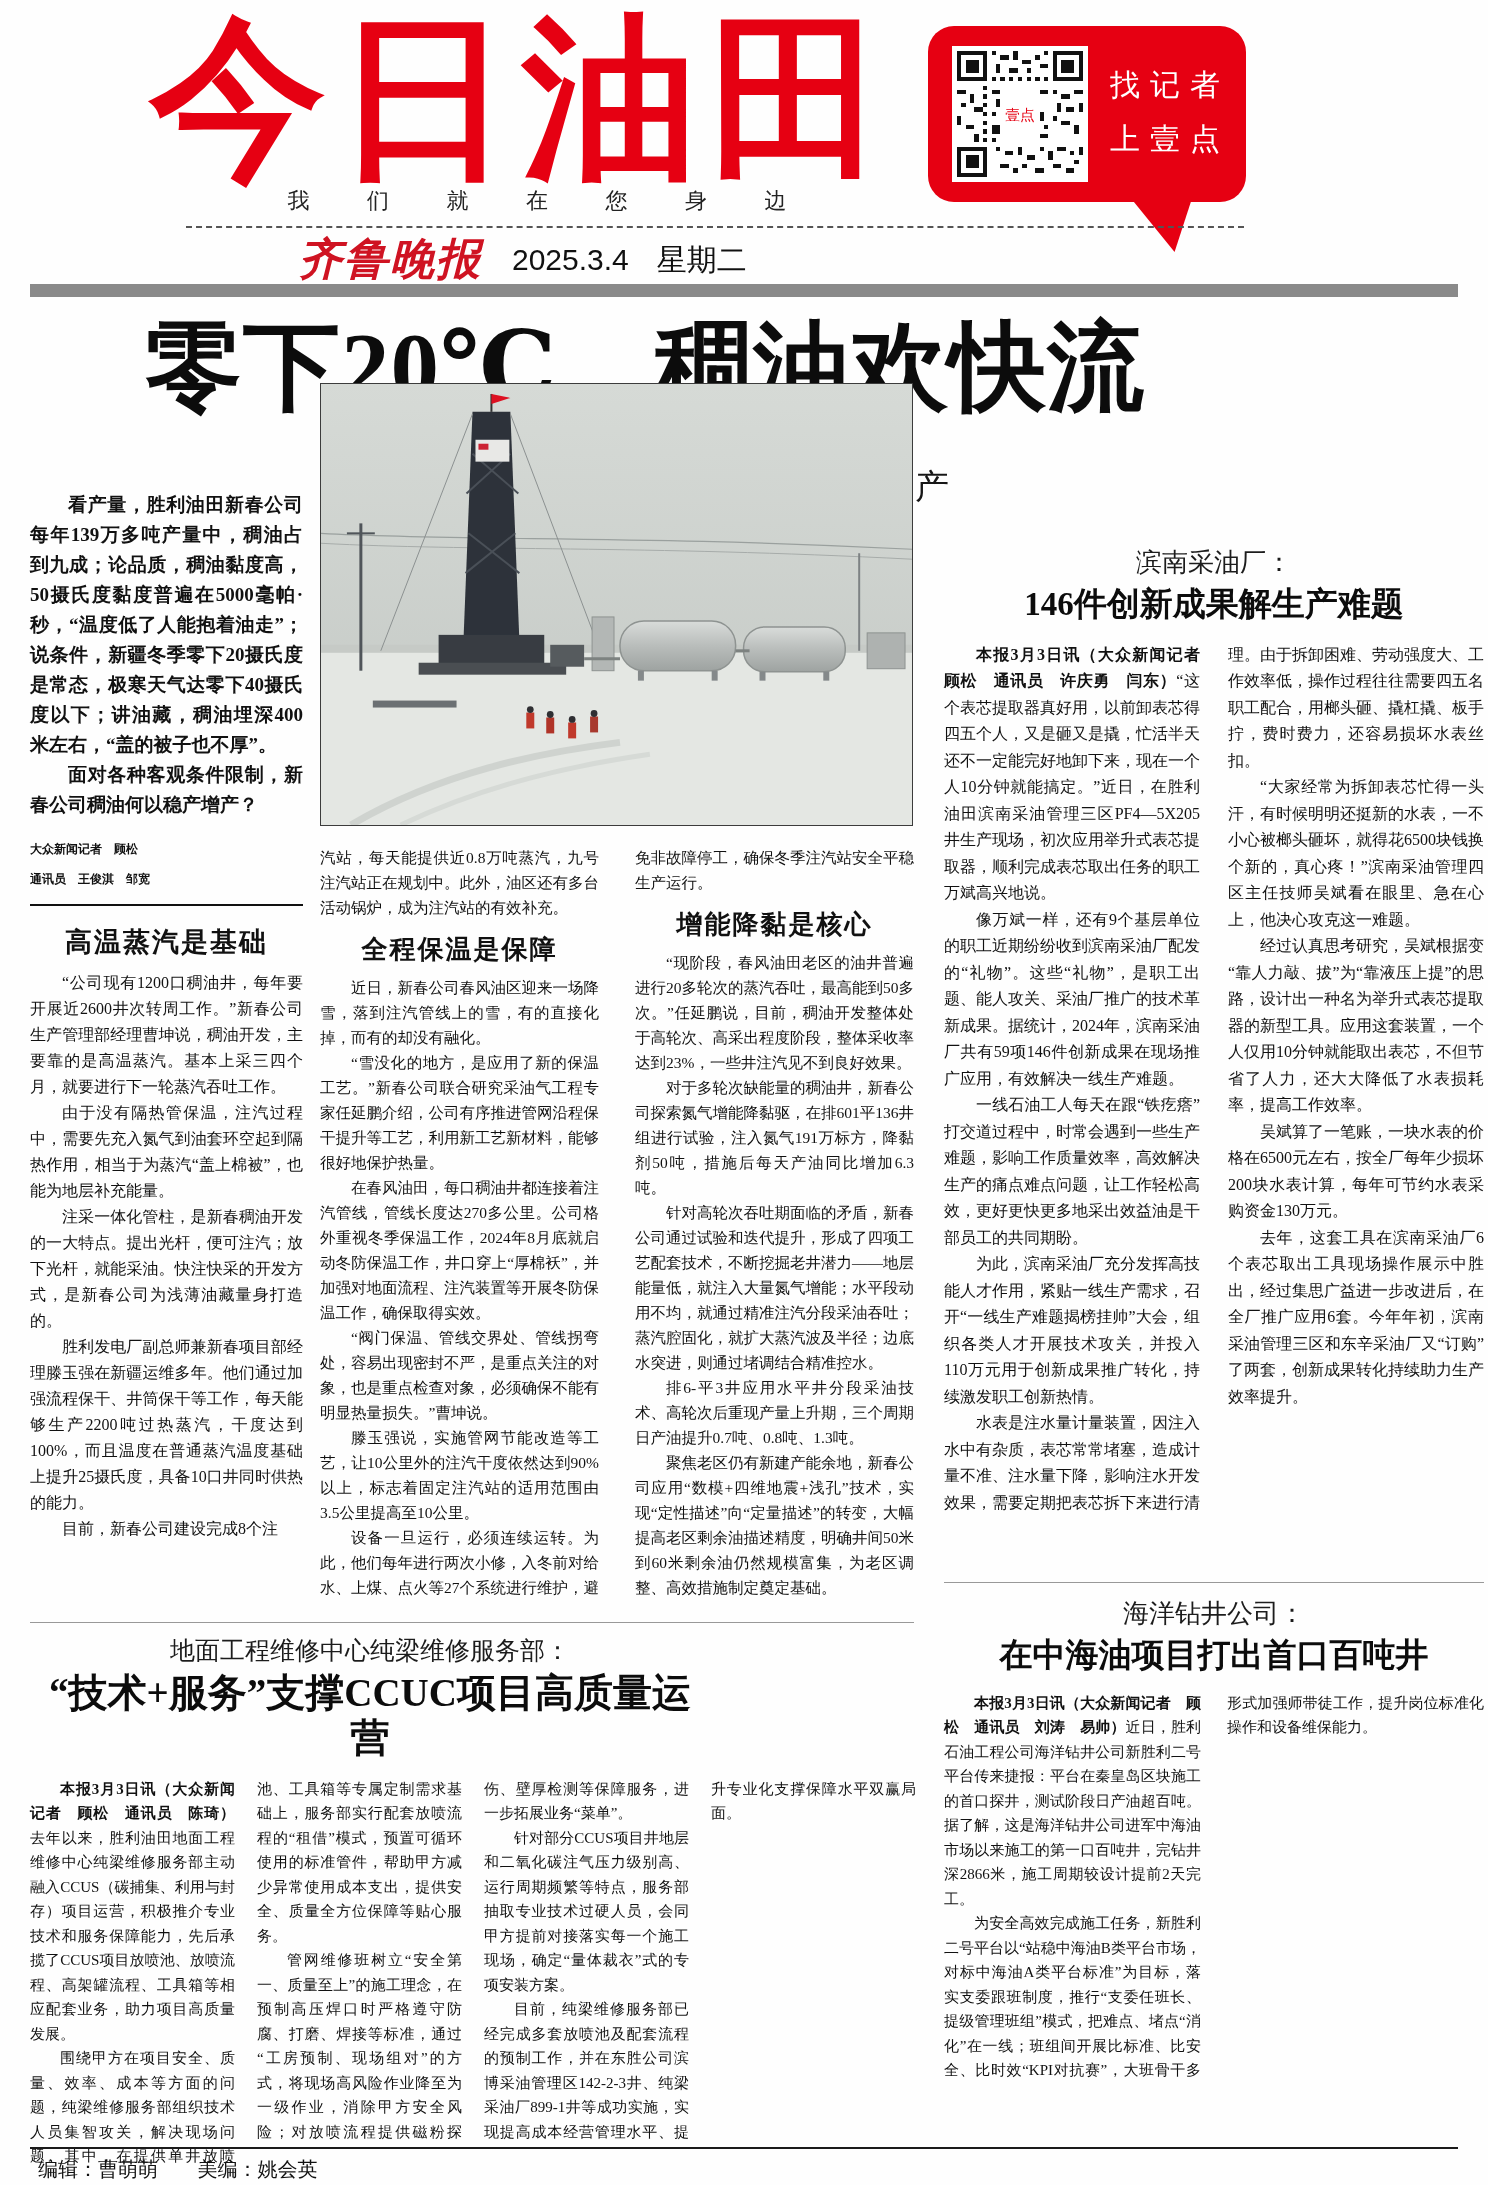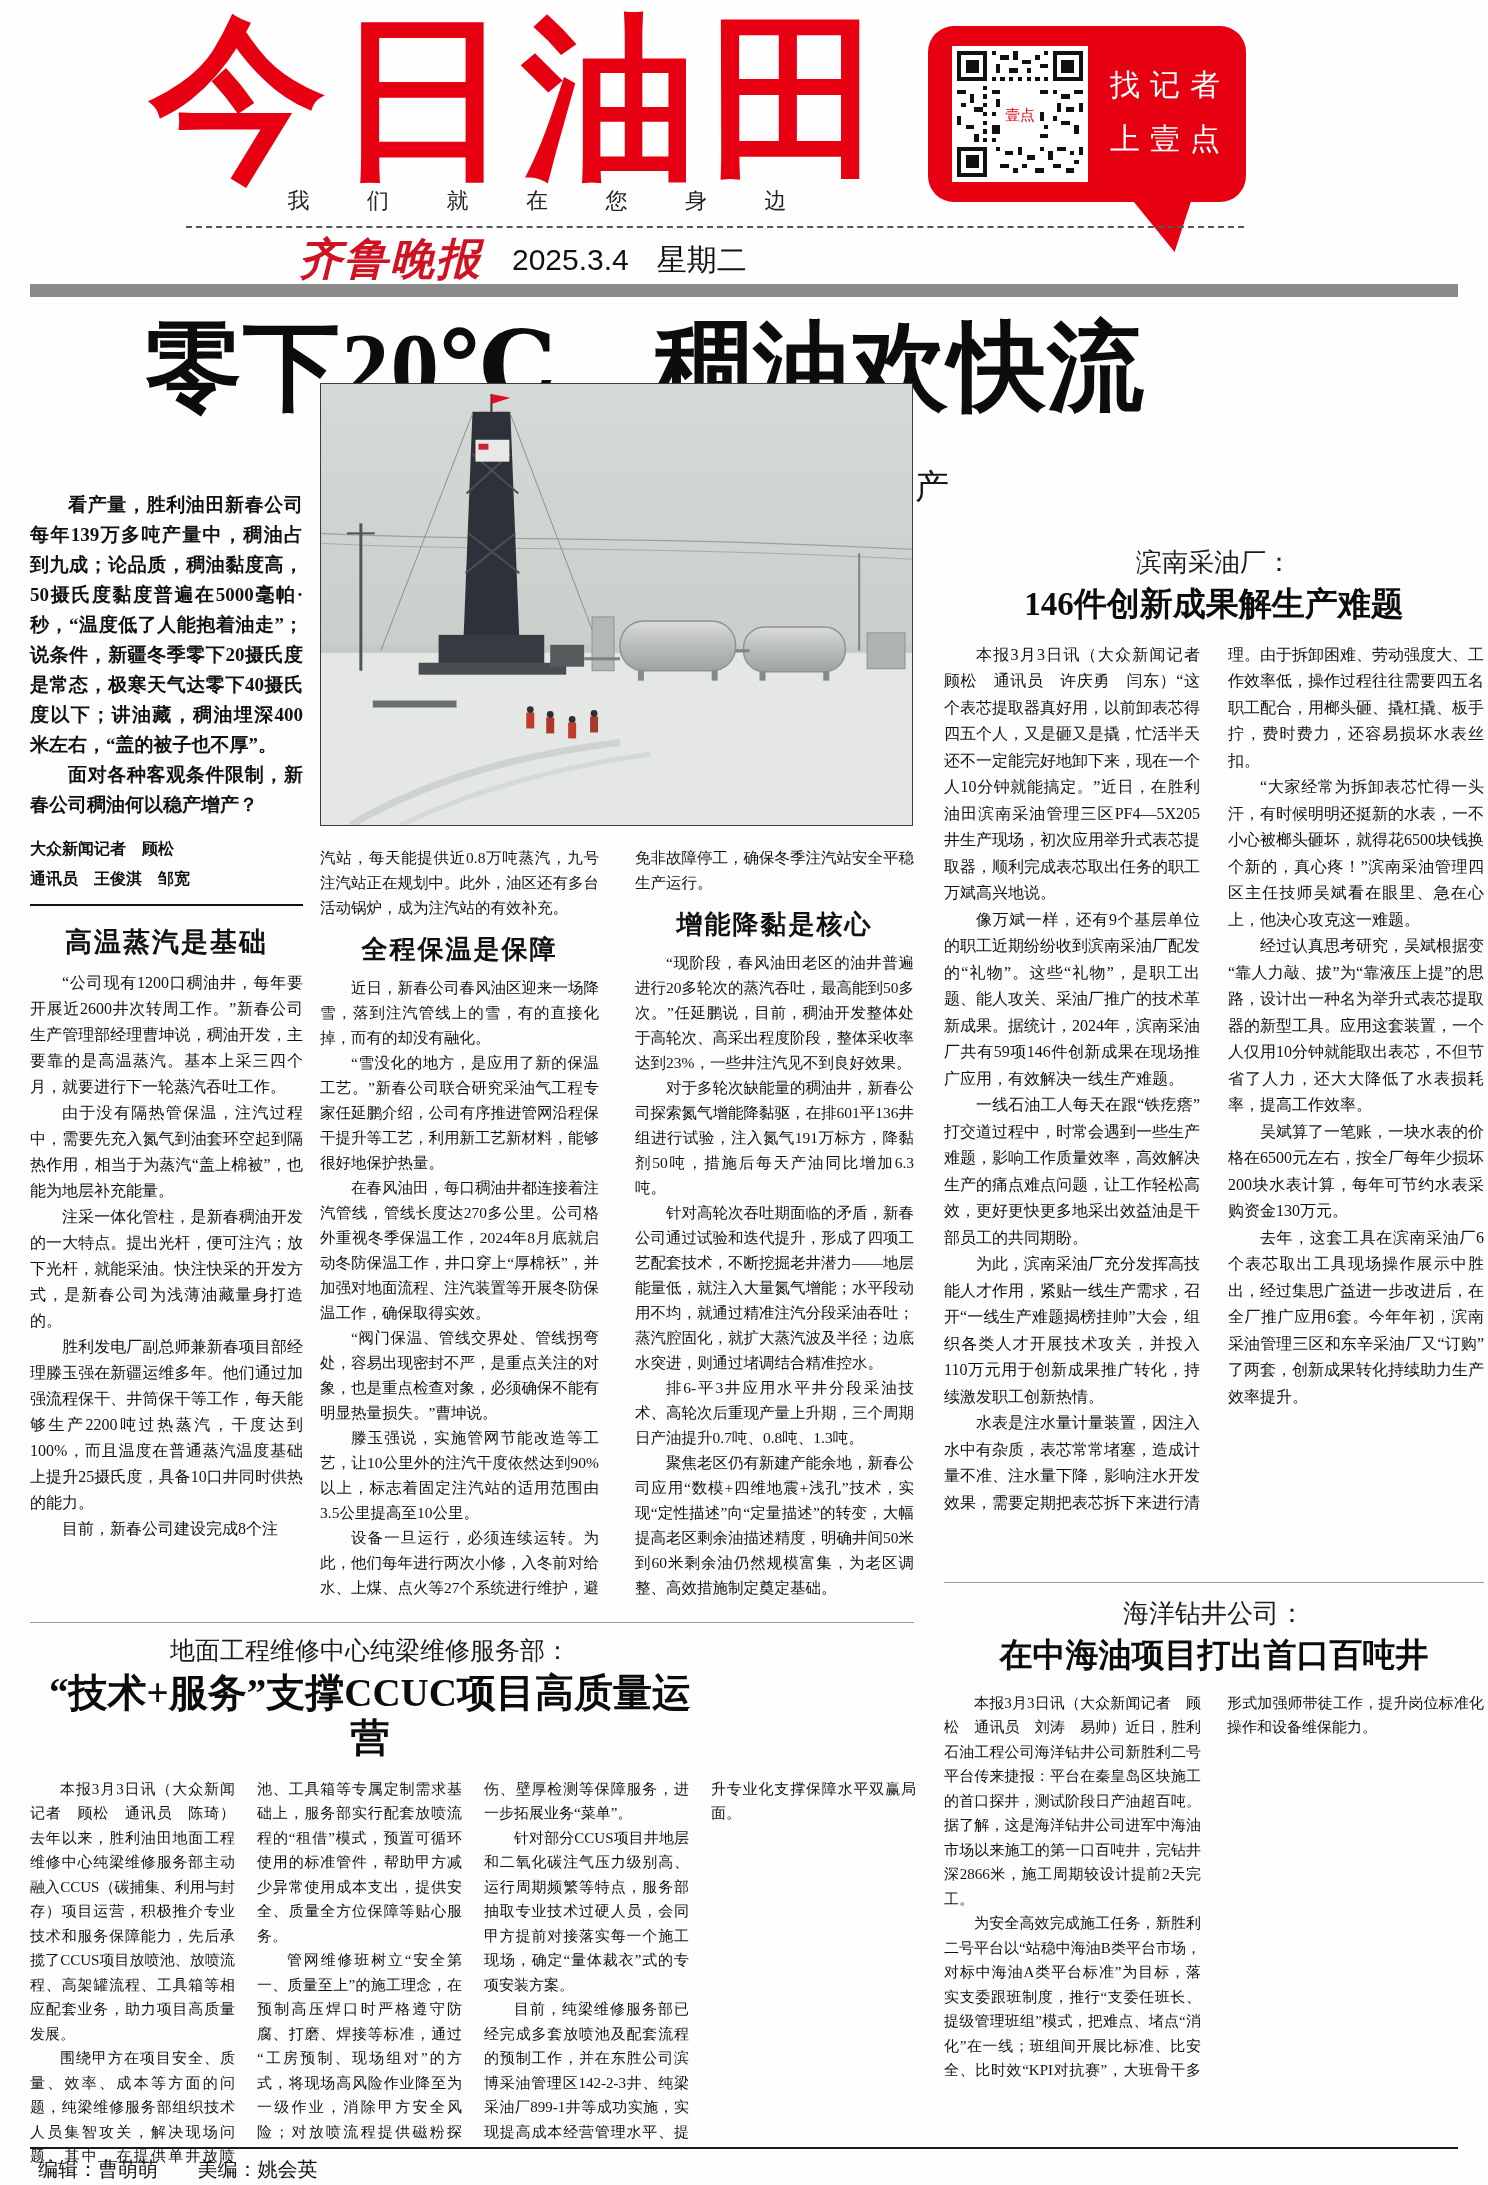--- a/index.html
+++ b/index.html
@@ -23,40 +23,40 @@
   .dateline .wd{margin-left:28px;}
   .gray-bar{left:30px;top:284px;width:1428px;height:13px;background:#8a8a8a;}
 
   
   .main-headline{left:20px;top:315px;width:1250px;text-align:center;font-size:97px;font-weight:900;
         color:#0c0c0c;line-height:1.1;letter-spacing:1px;}
   .main-sub{left:20px;top:464px;width:1250px;text-align:center;font-size:34px;color:#161616;letter-spacing:2px;}
 
   .col1{left:30px;top:490px;width:273px;}
   .lead-par{font-size:19px;line-height:30px;font-weight:600;text-align:justify;text-indent:2em;margin:0;}
-  .byline{margin-top:14px;font-weight:700;font-size:16px;line-height:30px;
+  .byline{margin-top:14px;font-weight:700;font-size:12px;line-height:30px;
         border-bottom:2px solid #111;padding-bottom:10px;}
   .sec-title{font-size:27px;font-weight:900;text-align:center;margin:18px 0 10px 0;letter-spacing:2px;break-inside:avoid;}
   .bodytext p{font-size:16px;line-height:26px;text-align:justify;text-indent:2em;margin:0;}
 
   .photo{left:320px;top:383px;width:593px;height:443px;border:1px solid #3c3c3c;box-sizing:border-box;background:#cfd3cf;}
   .photo svg{display:block;width:100%;height:100%;}
 
   .flow{left:320px;top:845px;width:594px;height:762px;column-count:2;column-gap:36px;column-fill:auto;}
   .flow p{font-size:15.5px;line-height:25px;text-align:justify;text-indent:2em;margin:0;}
   .flow p.cont{text-indent:0;}
   .flow .sec-title{font-size:26px;margin:12px 0 8px 0;}
 
   
   .kicker{text-align:center;font-size:26px;color:#1c1c1c;margin:0 0 6px 0;}
   .headline2{text-align:center;font-size:33px;font-weight:900;line-height:1.15;margin:0;color:#0c0c0c;}
   .binnan{left:944px;top:545px;width:540px;}
   .rb-body{margin-top:18px;height:880px;column-count:2;column-gap:28px;column-fill:auto;}
   .rb-body p{font-size:16px;line-height:26.5px;text-align:justify;text-indent:2em;margin:0;}
-  .intro{font-weight:400;}
+  .intro{font-weight:700;}
 
   .marine-divider{left:944px;top:1582px;width:540px;border-top:1px solid #999;height:0;}
   .marine{left:944px;top:1596px;width:540px;}
   .ma-body{margin-top:16px;height:432px;column-count:2;column-gap:26px;column-fill:auto;}
   .ma-body p{font-size:15px;line-height:24.5px;text-align:justify;text-indent:2em;margin:0;}
 
   
   .ccuc-divider{left:30px;top:1622px;width:884px;border-top:1px solid #999;height:0;}
   .ccuc{left:30px;top:1634px;width:886px;}
   .ccuc-head{width:680px;text-align:center;}

